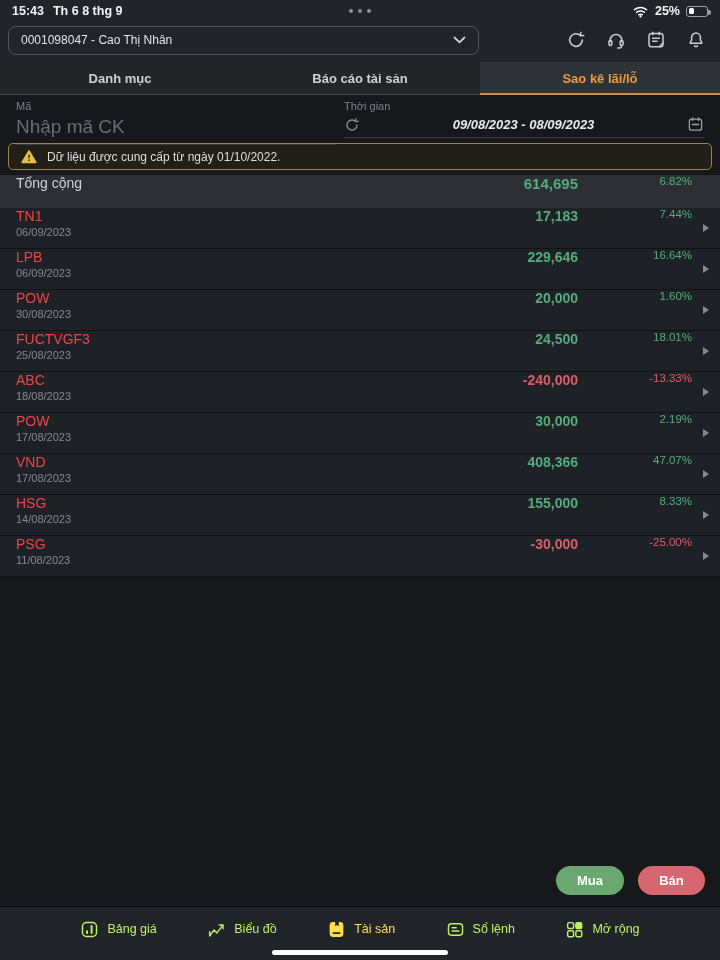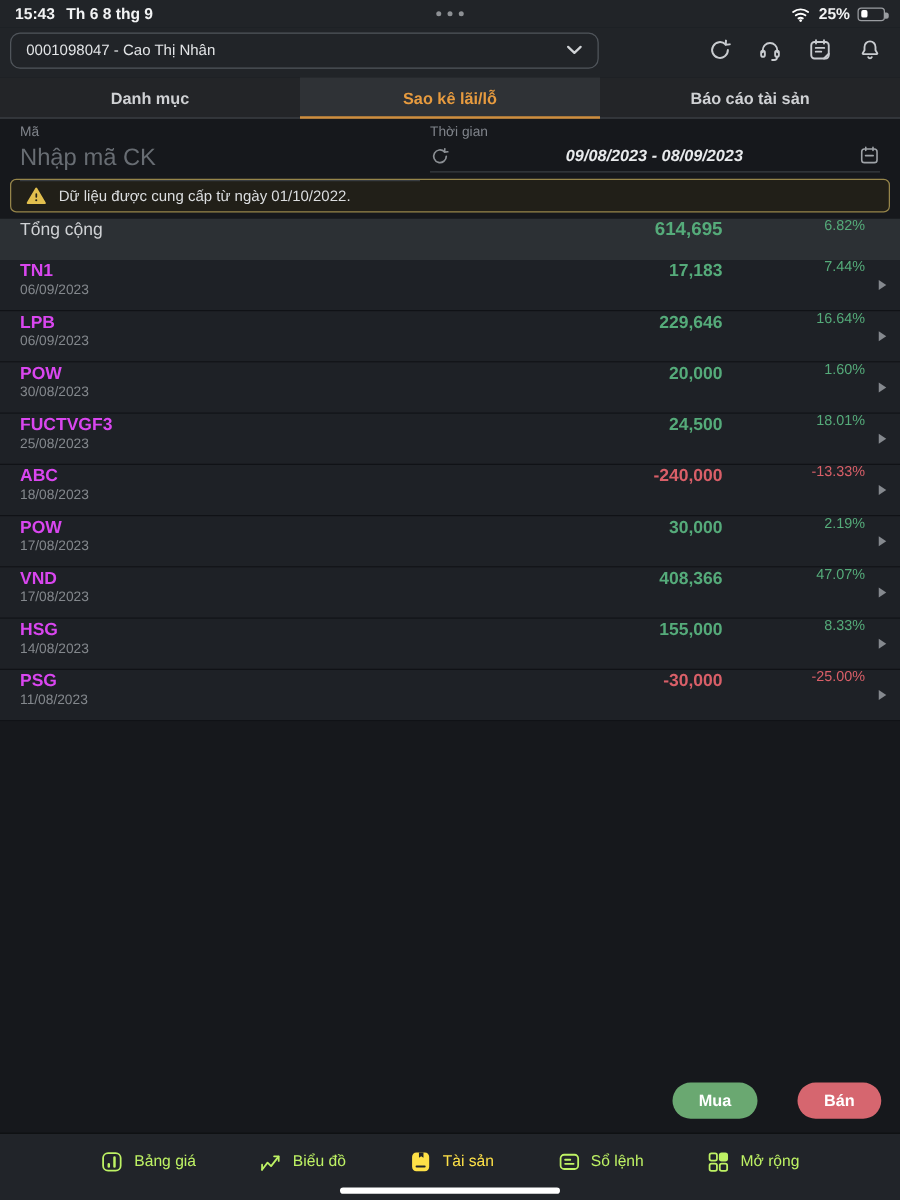--- a/index.html
+++ b/index.html
@@ -45,32 +45,32 @@
   
   .warning { margin:3px 8px 5px 8px; height:27px; border:1px solid #96854a; border-radius:5px; background:#211f18; display:flex; align-items:center; padding:0 12px; gap:10px; }
   .warning .txt { font-size:12px; color:#dcdee0; }
 
   
   .row, .total-row { display:flex; padding-left:16px; }
   .total-row { height:33px; background:#2c3034; }
   .total-row .lbl { font-size:14px; color:#cfd1d4; }
   .row { height:41px; background:#1e2126; border-bottom:1px solid #101216; cursor:pointer; }
   .row-left { display:flex; flex-direction:column; gap:2px; }
-  .sym { font-size:14px; font-weight:bold; color:#d946ef; }
+  .sym { font-size:14px; font-weight:normal; color:#ef4444; }
   .date { font-size:11px; color:#84888d; }
   .val { margin-left:auto; text-align:right; font-size:14px; font-weight:bold; }
   .total-row .val { font-size:15px; }
   .pct { width:114px; text-align:right; font-size:11.5px; }
   .pos { color:#55ab7a; }
   .neg { color:#d95f68; }
   .arrowcell { width:28px; display:flex; justify-content:center; align-items:center; }
   .tri { width:0; height:0; border-left:6px solid #85898e; border-top:4.5px solid transparent; border-bottom:4.5px solid transparent; }
 
   
-  .actions { position:absolute; right:15px; bottom:65px; display:flex; gap:32px; }
+  .actions { position:absolute; right:15px; bottom:65px; display:flex; gap:14px; }
   .btn { height:29px; border:none; border-radius:15px; font-size:13px; font-weight:bold; color:#fff; cursor:pointer; font-family:"Liberation Sans", sans-serif; }
   .btn-buy { width:68px; background:#6aa871; }
   .btn-sell { width:67px; background:#d6666f; }
 
   
   .footer { position:absolute; left:0; right:0; bottom:0; height:54px; background:#212429; border-top:1px solid #0a0b0d; }
   .nav { display:flex; justify-content:space-evenly; align-items:center; height:40px; padding:4px 30px 0 30px; }
   .nav-item { display:flex; align-items:center; gap:8px; color:#bef264; cursor:pointer; }
   .nav-item .nav-label { font-size:12.5px; }
   .nav-item.active { color:#fde047; }
@@ -147,25 +147,25 @@
           <path d="M8.6 15.7a1.5 1.5 0 0 0 2.8 0"></path>
         </svg>
       </span>
     </div>
   </div>
 
   <div class="tabs">
     <div class="tab">
         <span>Danh mục</span>
       </div>
+    <div class="tab">
+        <span>Báo cáo tài sản</span>
+      </div>
     <div class="tab active">
         <span>Sao kê lãi/lỗ</span>
-      </div>
-    <div class="tab">
-        <span>Báo cáo tài sản</span>
       </div>
   </div>
 
   <div class="filters">
     <div class="f-code">
       <div class="f-label">Mã</div>
       <input type="text" placeholder="Nhập mã CK" style="">
     </div>
     <div class="f-time">
       <div class="f-label">Thời gian</div>

